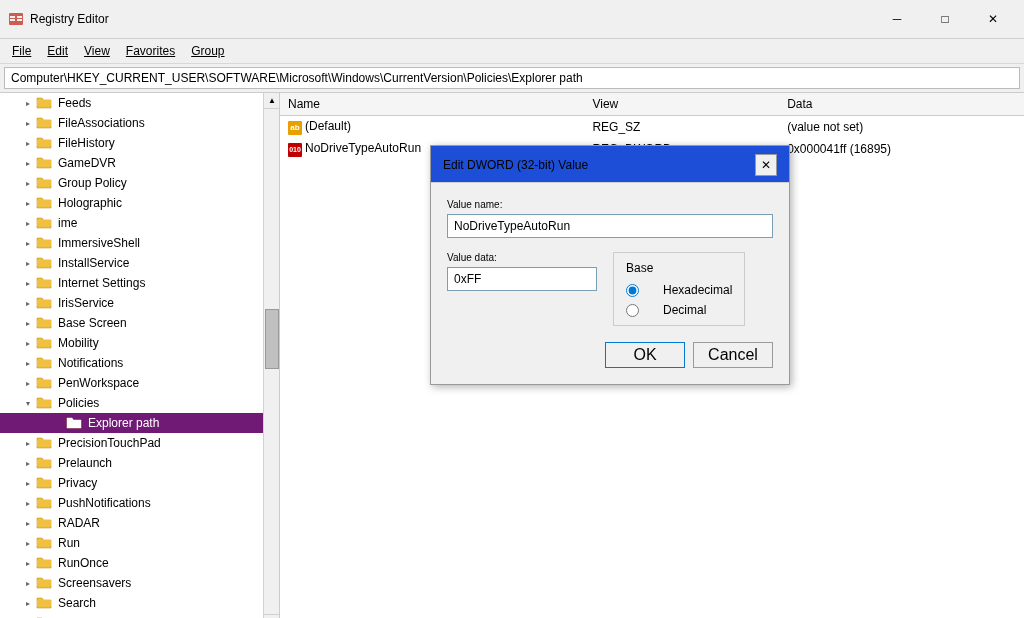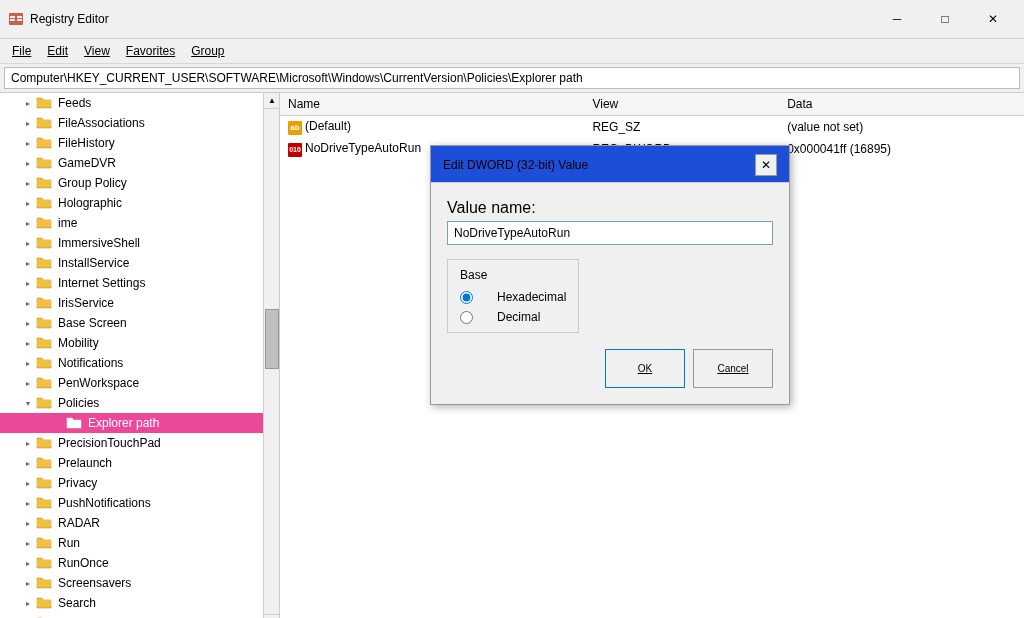--- a/index.html
+++ b/index.html
@@ -96,21 +96,21 @@
     .tree-item {
       display: flex;
       align-items: center;
       padding: 2px 0;
       padding-left: 8px;
       cursor: pointer;
       white-space: nowrap;
       font-size: 12px;
       color: #000;
     }
-    .tree-item.selected { background: #ec4899; color: #fff; }
+    .tree-item.selected { background: #701a75; color: #fff; }
     .tree-item.selected .folder-icon { filter: brightness(10); }
 
     .tree-item .expand-icon {
       width: 16px;
       height: 16px;
       display: inline-flex;
       align-items: center;
       justify-content: center;
       font-size: 8px;
       color: #666;
@@ -197,21 +197,21 @@
       align-items: center;
       justify-content: center;
       font-size: 12px;
     }
 
     .dialog-body {
       padding: 16px;
     }
 
     .dialog-label {
-      font-size: 16px;
+      font-size: 10px;
       margin-bottom: 4px;
       display: block;
     }
 
     .dialog-input {
       width: 100%;
       border: 1px solid #7a9fb5;
       padding: 4px 6px;
       font-size: 12px;
       margin-bottom: 14px;
@@ -256,26 +256,25 @@
 
     .dialog-buttons {
       display: flex;
       justify-content: flex-end;
       gap: 8px;
       margin-top: 16px;
     }
 
     .dialog-btn {
       width: 80px;
-      height: 39px;
+      height: 26px;
       border: 1px solid #999;
       background: #f0f0f0;
       cursor: pointer;
-      font-size: 10px;
-      text-decoration: underline;
+      font-size: 16px;
     }
     .dialog-btn.primary {
       border: 1px solid #0078d4;
       background: #f0f0f0;
     }
 
     
     .tree-scroll-container {
       width: 264px;
       height: 100%;
@@ -618,20 +617,24 @@
   <div class="dialog">
     <div class="dialog-title-bar">
       <span class="dialog-title">Edit DWORD (32-bit) Value</span>
       <button class="dialog-close-btn">✕</button>
     </div>
     <div class="dialog-body">
       <label class="dialog-label">Value name:</label>
       <input class="dialog-input" type="text" id="value-name-input" value="NoDriveTypeAutoRun" readonly="" style="">
 
       <div class="dialog-row">
+        <div>
+          <label class="dialog-label">Value data:</label>
+          <input class="dialog-value-input" type="text" id="value-data-input" value="0xFF" style="">
+        </div>
         <div class="dialog-base-group">
           <span class="dialog-base-title">Base</span>
           <label class="radio-option">
             <input type="radio" name="base" value="hex" checked="" style="">
             <span>Hexadecimal</span>
           </label>
           <label class="radio-option">
             <input type="radio" name="base" value="dec" style="">
             <span>Decimal</span>
           </label>

